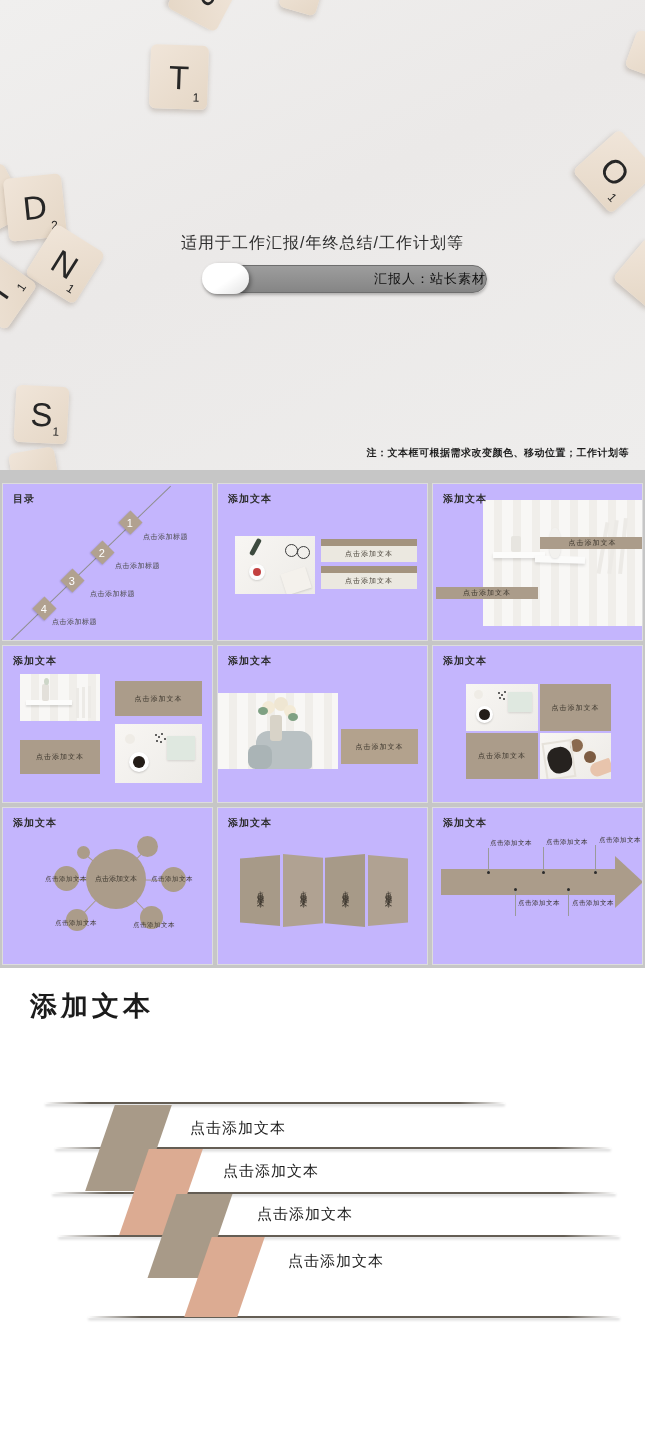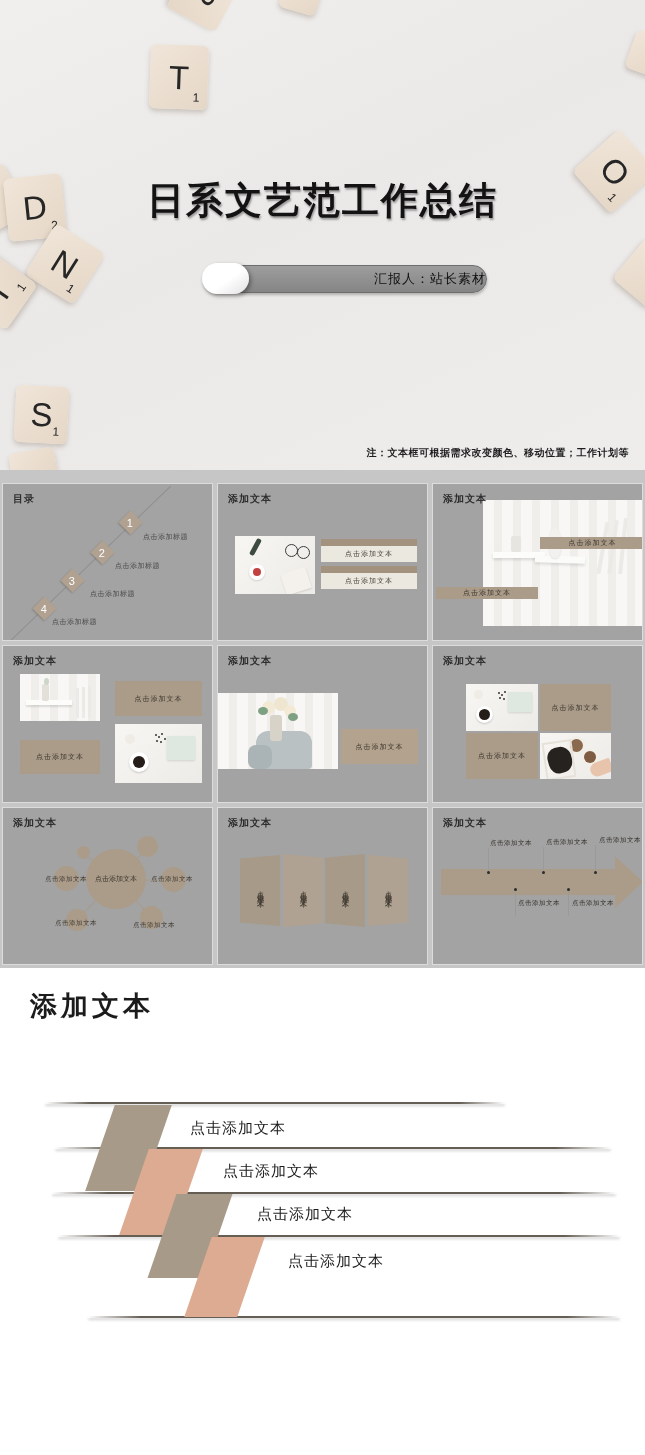--- a/index.html
+++ b/index.html
@@ -27,21 +27,21 @@
   .pill-knob{position:absolute;left:-2px;top:-3px;width:47px;height:31px;border-radius:16px;
         background:linear-gradient(145deg,#ffffff 55%,#e2e2e2);
         box-shadow:2px 2px 4px rgba(0,0,0,.35);}
   .hero-note{position:absolute;right:16px;top:446px;font-size:10px;font-weight:700;
         color:#1d1d1d;letter-spacing:.5px;}
 
   
   .grid{position:absolute;top:470px;left:0;width:645px;height:498px;background:#c6c6c6;
         display:grid;grid-template-columns:repeat(3,1fr);grid-template-rows:repeat(3,1fr);
         gap:4px;padding:13px 2px 3px 2px;box-sizing:border-box;}
-  .cell{position:relative;background:#a3a3a3;overflow:hidden;border:1px solid #dcdcdc;box-sizing:border-box;text-align:right;}
+  .cell{position:relative;background:#c4b5fd;overflow:hidden;border:1px solid #dcdcdc;box-sizing:border-box;text-align:right;}
   .cell-title{position:absolute;left:10px;top:8px;font-size:10px;font-weight:700;
         color:#2d2d2d;letter-spacing:1px;z-index:5;}
   .tanbox{position:absolute;background:#ab9c8a;display:flex;align-items:center;justify-content:center;
         font-size:7px;color:#3c362d;letter-spacing:1px;}
   .cardhead{position:absolute;background:#a3937e;}
   .cardbody{position:absolute;background:#ebe8e0;display:flex;align-items:center;justify-content:center;
         font-size:7px;color:#4a443a;letter-spacing:1px;}
   .ph{position:absolute;background:linear-gradient(135deg,#f8f6f3,#edebe7);overflow:hidden;}
   .ph span{position:absolute;display:block;}
   .curt{background:repeating-linear-gradient(90deg,#f8f7f5 0 11px,#f0eeea 11px 19px);}
@@ -119,21 +119,21 @@
       <span class="sc">1</span>
     </div>
     <div class="tile" style="left:10px;top:450px;width:46px;height:28px;transform:rotate(-10deg);"></div>
     <div class="tile" style="left:586px;top:140px;width:58px;height:63px;transform:rotate(48deg);">
       <span class="lt">O</span>
       <span class="sc">1</span>
     </div>
     <div class="tile" style="left:624px;top:246px;width:48px;height:54px;transform:rotate(40deg);"></div>
     <div class="tile" style="left:630px;top:34px;width:36px;height:40px;transform:rotate(20deg);"></div>
 
-    <div class="hero-title">日系文艺范工作总结</div>
+    <div class="hero-subtitle">适用于工作汇报/年终总结/工作计划等</div>
     <div class="pill">
       <div class="pill-label">汇报人：站长素材</div>
       <div class="pill-knob"></div>
     </div>
     <div class="hero-note">注：文本框可根据需求改变颜色、移动位置；工作计划等</div>
   </div>
 
   <div class="grid">
 
     <div class="cell">

